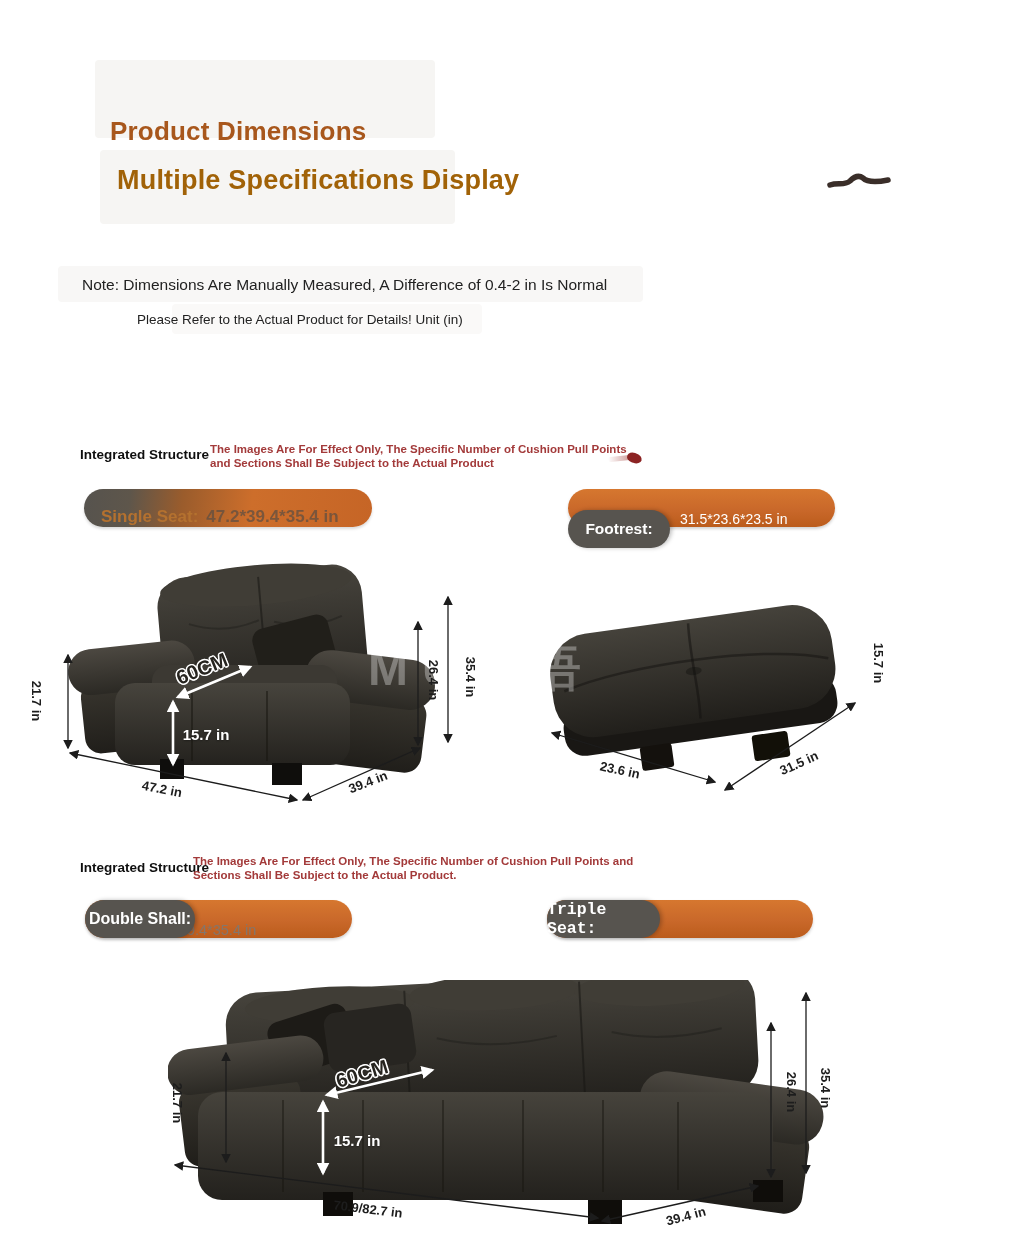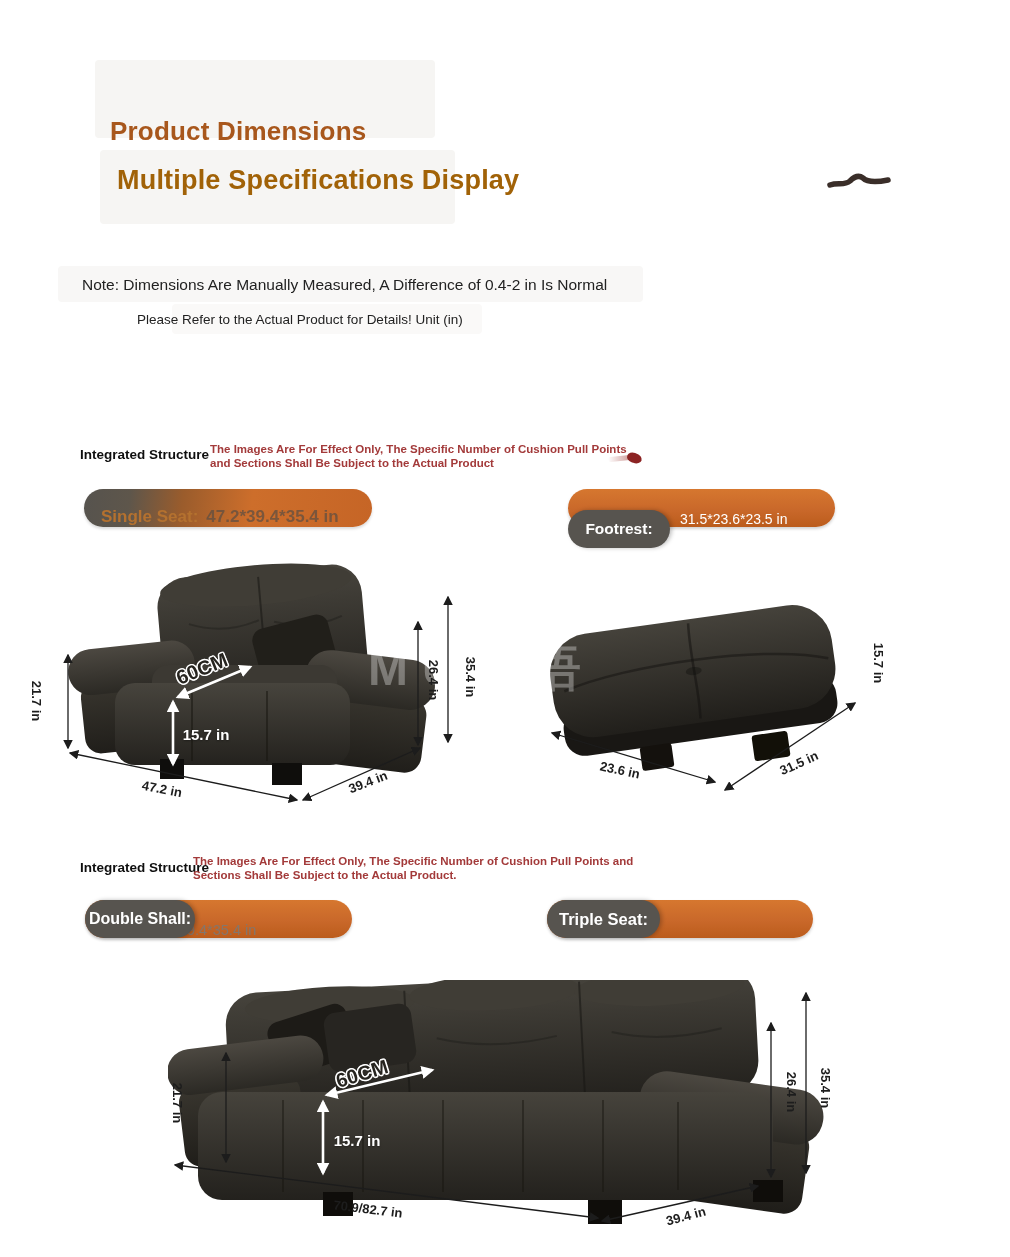--- a/index.html
+++ b/index.html
@@ -174,21 +174,21 @@
   <div class="sec-red" style="left:193px;top:854px;width:445px;">The Images Are For Effect Only, The Specific Number of Cushion Pull Points and Sections Shall Be Subject to the Actual Product.</div>
 
   <div class="pill pill-orange" style="left:85px;top:900px;width:267px;">
     <span class="capsule" style="width:110px;">
       <span style="font-size:16px;">Double Shall:</span>
     </span>
     <span class="pill-value val-faded" style="margin-left:60px;">70.9*39.4*35.4 in</span>
   </div>
   <div class="pill pill-orange" style="left:547px;top:900px;width:266px;">
     <span class="capsule" style="width:113px;">
-      <span style="font-size:16.5px;">Triple Seat:</span>
+      <span style="font-size:16.5px;font-family:Liberation Mono, monospace;">Triple Seat:</span>
     </span>
     <span class="pill-value" style="margin-left:120px;"></span>
   </div>
 
   <div class="figure" style="top:975px;height:282px;">
 
     <svg class="art" style="left:168px;top:5px;" width="676" height="245" viewBox="0 0 676 245">
       <defs>
         <linearGradient id="fabV3" x1="0" y1="0" x2="0" y2="1">
           <stop offset="0" stop-color="#46433c"></stop>

